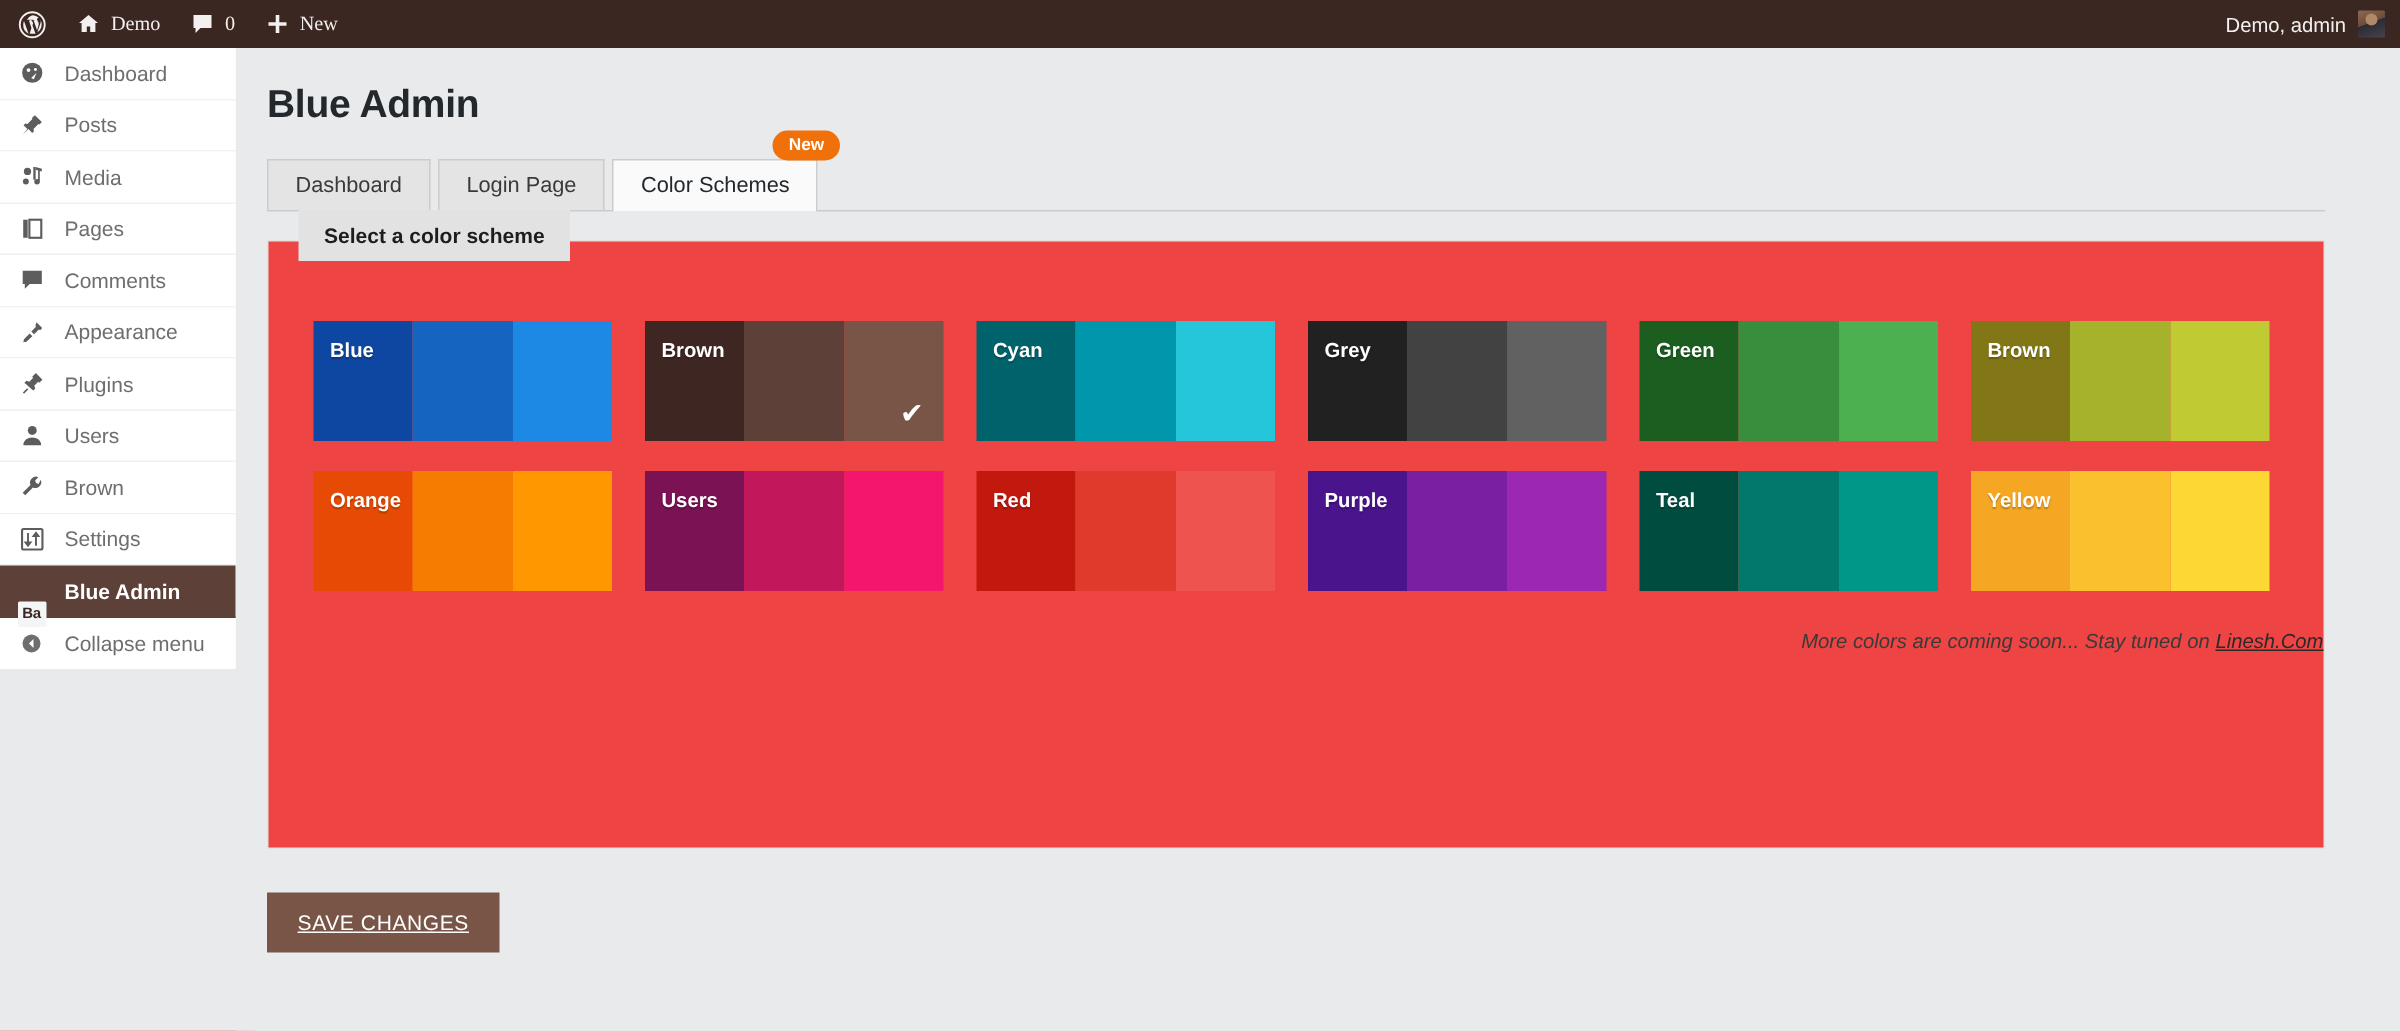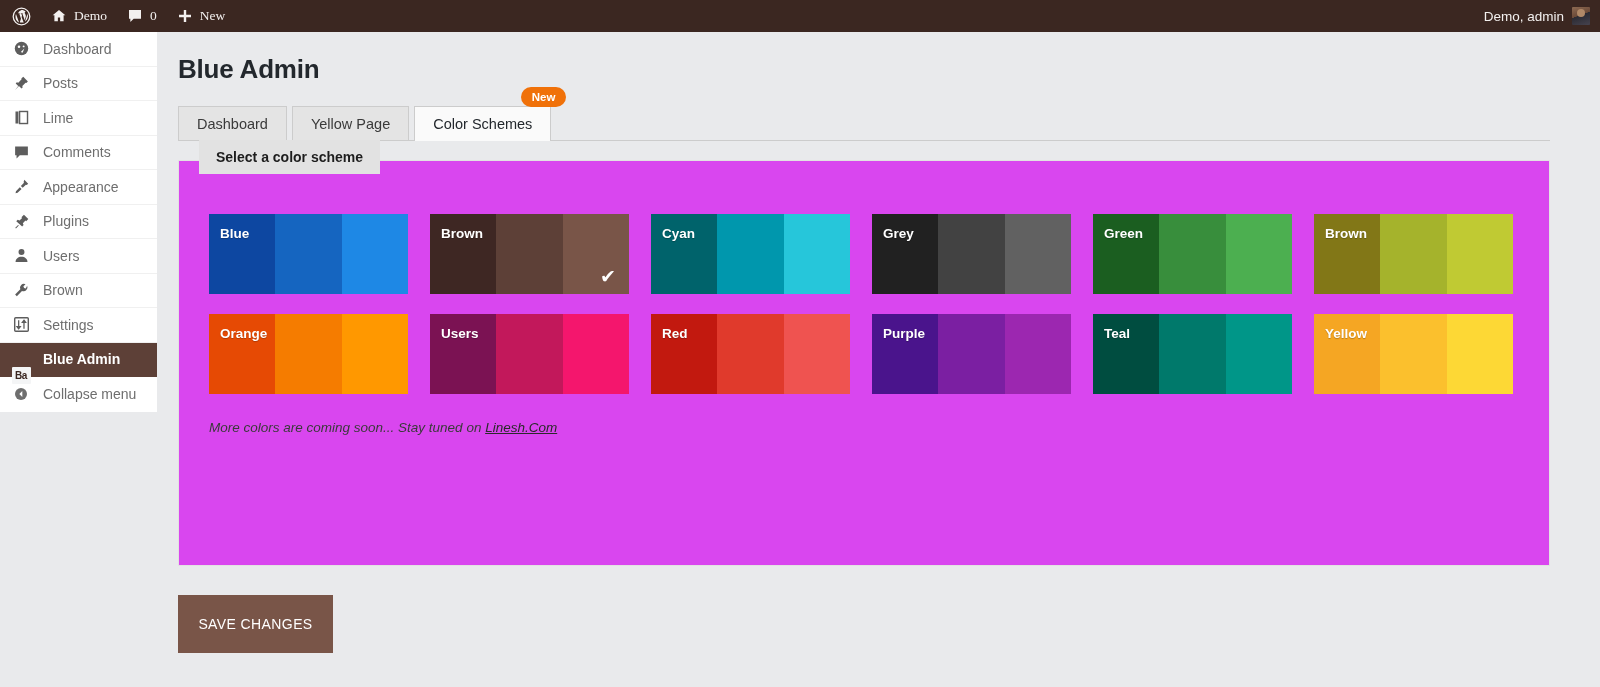--- a/index.html
+++ b/index.html
@@ -119,24 +119,25 @@
   
   .panel-wrap { position: relative; width: 1372px; margin-top: 19px; }
   .panel-tab {
     position: absolute; top: -20px; left: 21px;
     background: #e2e2e2;
     padding: 9px 17px;
     font-size: 14px; font-weight: bold; color: #1d1d1d;
     z-index: 3;
   }
   .panel {
-    background: #d946ef;
+    background: #ef4444;
     border: 1px solid #e2e2e2;
     padding: 53px 0 0 30px;
     height: 406px;
+    text-align: right;
   }
 
   .grid {
     display: flex; flex-wrap: wrap;
     gap: 20px 22px;
     width: 1322px;
   }
   .scheme {
     width: 199px; height: 80px;
     display: flex; position: relative;
@@ -157,25 +158,25 @@
 
   .footnote {
     margin-top: 26px;
     font-size: 13.5px; font-style: italic; color: #3a3a3a;
   }
   .footnote a { color: #2a2a2a; text-decoration: underline; }
 
   
   .save-btn {
     margin-top: 29px;
-    width: 155px; height: 58px;
+    width: 155px; height: 40px;
     background: #795548; color: #ffffff;
     border: none; cursor: pointer;
     font-family: "Liberation Sans", sans-serif;
-    font-size: 14px; letter-spacing: 0.4px;
+    font-size: 14px; letter-spacing: 0.4px; text-decoration: underline;
   }
 </style>
 </head>
 <body>
 
 <div class="adminbar">
   <a class="ab-item">
     <span class="ico">
       <svg width="19" height="19" viewBox="0 0 24 24">
           <circle cx="12" cy="12" r="10.5" fill="none" stroke="#f3f0ef" stroke-width="1.6"></circle>
@@ -231,25 +232,38 @@
         <span class="mi-icon">
           <svg width="17" height="17" viewBox="0 0 24 24">
             <path d="M14.5 2.5 21 9l-2.2 2.2-1-.3-4.6 4.6.4 2.1-1.6 1.6-3.6-3.6L3 21l4.4-5.4-3.6-3.6 1.6-1.6 2.1.4L12.1 6l-.3-1z" fill="currentColor"></path>
           </svg>
         </span>
         <span>Posts</span>
       </a>
       <a class="menu-item">
         <span class="mi-icon">
           <svg width="17" height="17" viewBox="0 0 24 24">
+            <circle cx="7.5" cy="7.5" r="3.4" fill="currentColor"></circle>
+            <circle cx="6" cy="17" r="2.8" fill="currentColor"></circle>
+            <path d="M13 3.2h2.2v12.2H13z" fill="currentColor"></path>
+            <path d="M15.2 3.2 21 5v2.6l-5.8-1.8z" fill="currentColor"></path>
+            <circle cx="16.5" cy="17.2" r="2.6" fill="currentColor"></circle>
+            <path d="M19.1 6v11.2h-1.6V5.6z" fill="currentColor"></path>
+          </svg>
+        </span>
+        <span>Media</span>
+      </a>
+      <a class="menu-item">
+        <span class="mi-icon">
+          <svg width="17" height="17" viewBox="0 0 24 24">
             <rect x="3.5" y="3.5" width="4.2" height="17" fill="currentColor"></rect>
             <rect x="9.3" y="3.5" width="11.2" height="17" fill="none" stroke="currentColor" stroke-width="2"></rect>
           </svg>
         </span>
-        <span>Lime</span>
+        <span>Pages</span>
       </a>
       <a class="menu-item">
         <span class="mi-icon">
           <svg width="17" height="17" viewBox="0 0 24 24">
             <path d="M3 3.5h18v12.4H9.6L5 20.5v-4.6H3z" fill="currentColor"></path>
           </svg>
         </span>
         <span>Comments</span>
       </a>
       <a class="menu-item">
@@ -313,21 +327,21 @@
 </nav>
 
 <main class="content">
   <h1 class="page-title">Blue Admin</h1>
 
   <div class="tabbar" id="tabs-slot">
       <div class="tab">
         <span>Dashboard</span>
       </div>
       <div class="tab">
-        <span>Yellow Page</span>
+        <span>Login Page</span>
       </div>
       <div class="tab active">
         <span>Color Schemes</span>
         <span class="new-badge">New</span>
       </div>
     </div>
 
   <div class="panel-wrap">
     <div class="panel-tab">Select a color scheme</div>
     <div class="panel">

